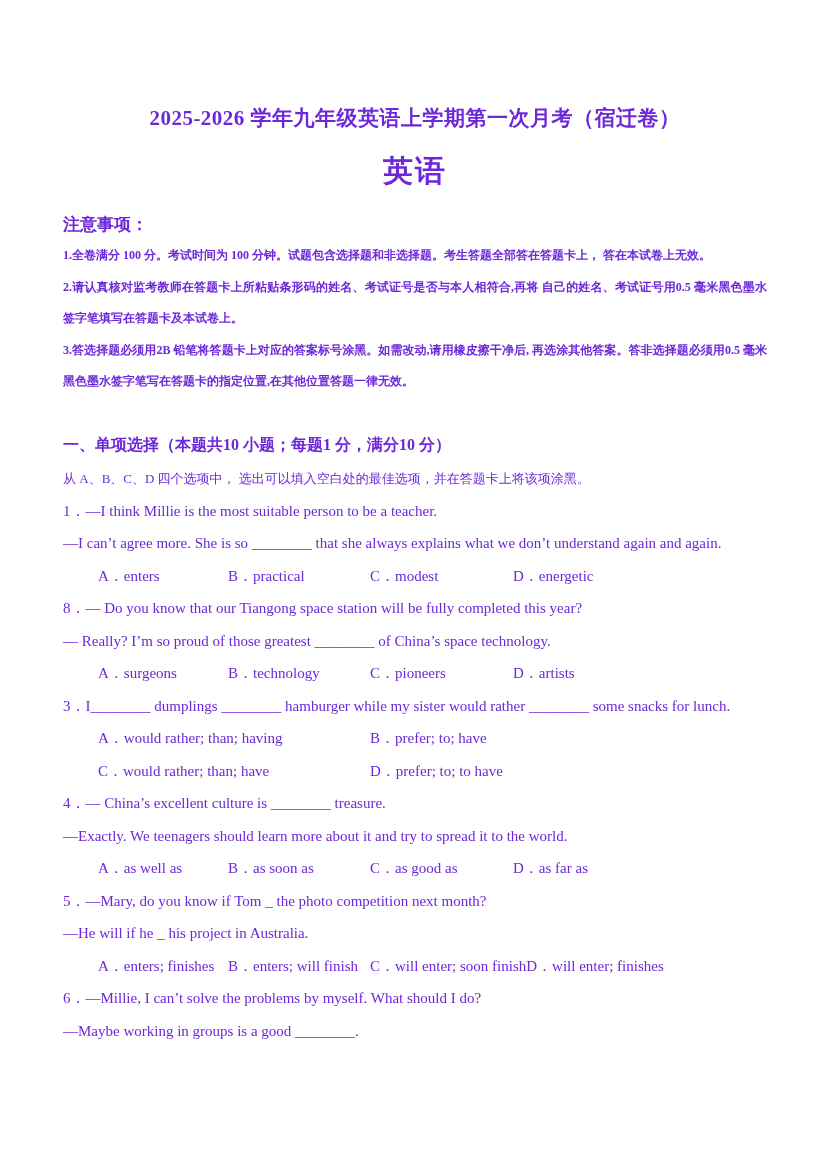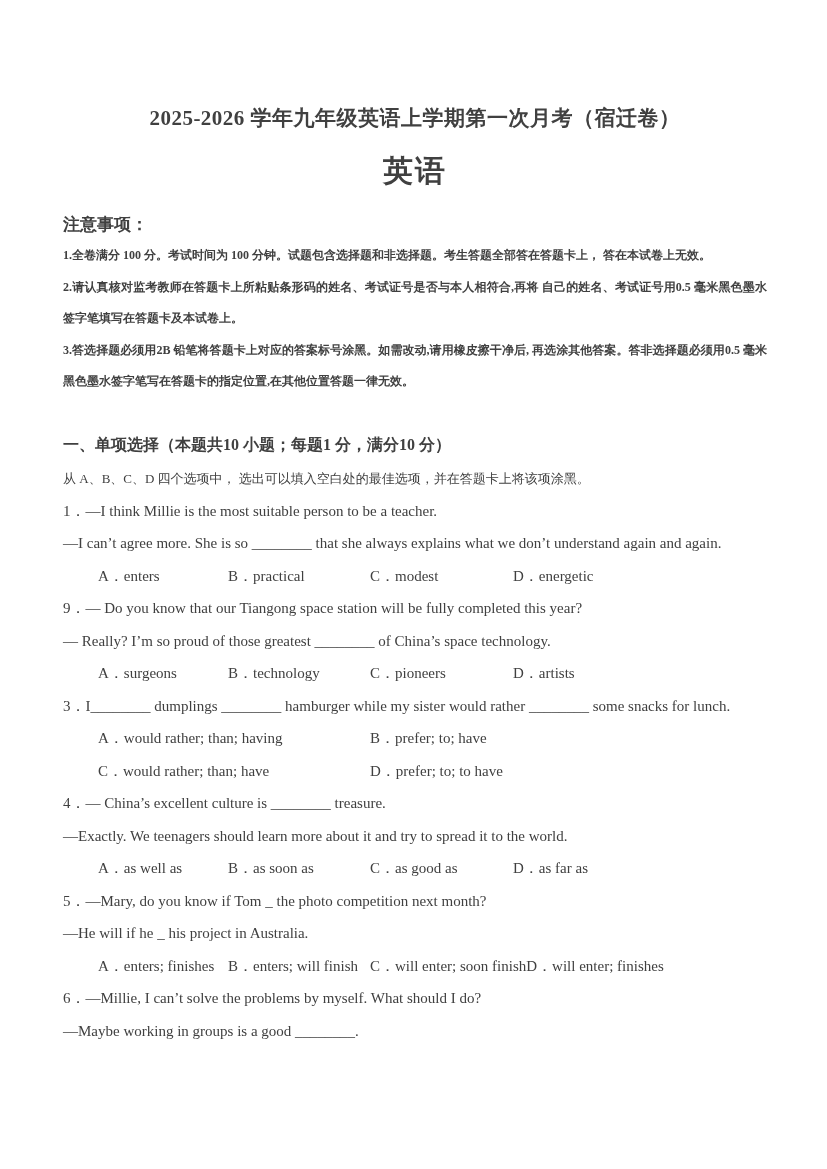--- a/index.html
+++ b/index.html
@@ -9,21 +9,21 @@
   }
   .page {
     position: relative;
     width: 827px;
     height: 1169px;
     margin: 0 auto;
     background: #ffffff;
     box-sizing: border-box;
     padding: 104px 60px 0 63px;
     font-family: "Liberation Serif", "DejaVu Serif", serif;
-    color: #404040;
+    color: #6d28d9;
     overflow: hidden;
   }
   .title {
     margin: 0;
     font-size: 21px;
     font-weight: bold;
     line-height: 28px;
     text-align: center;
     letter-spacing: 0.5px;
   }
@@ -103,21 +103,21 @@
 
   <div class="question">
     <p class="q-line">1．—I think Millie  is the most suitable person to be a teacher.</p>
     <p class="q-line">—I can’t agree more. She is so ________ that she always explains  what we don’t understand again and again.</p>
     <p class="opts grid4">
       <span class="opt c1">A．enters</span><span class="opt c2">B．practical</span><span class="opt c3">C．modest</span><span class="opt c4">D．energetic</span>
     </p>
   </div>
 
   <div class="question">
-    <p class="q-line">9．— Do you know that our Tiangong  space station  will  be fully  completed this year?</p>
+    <p class="q-line">8．— Do you know that our Tiangong  space station  will  be fully  completed this year?</p>
     <p class="q-line">— Really? I’m so proud of those greatest ________ of China’s space technology.</p>
     <p class="opts grid4">
       <span class="opt c1">A．surgeons</span><span class="opt c2">B．technology</span><span class="opt c3">C．pioneers</span><span class="opt c4">D．artists</span>
     </p>
   </div>
 
   <div class="question">
     <p class="q-line">3．I________ dumplings ________ hamburger while  my  sister would rather ________ some snacks for lunch.</p>
     <p class="opts grid2">
       <span class="opt c1">A．would rather; than; having</span><span class="opt c2">B．prefer; to; have</span>

